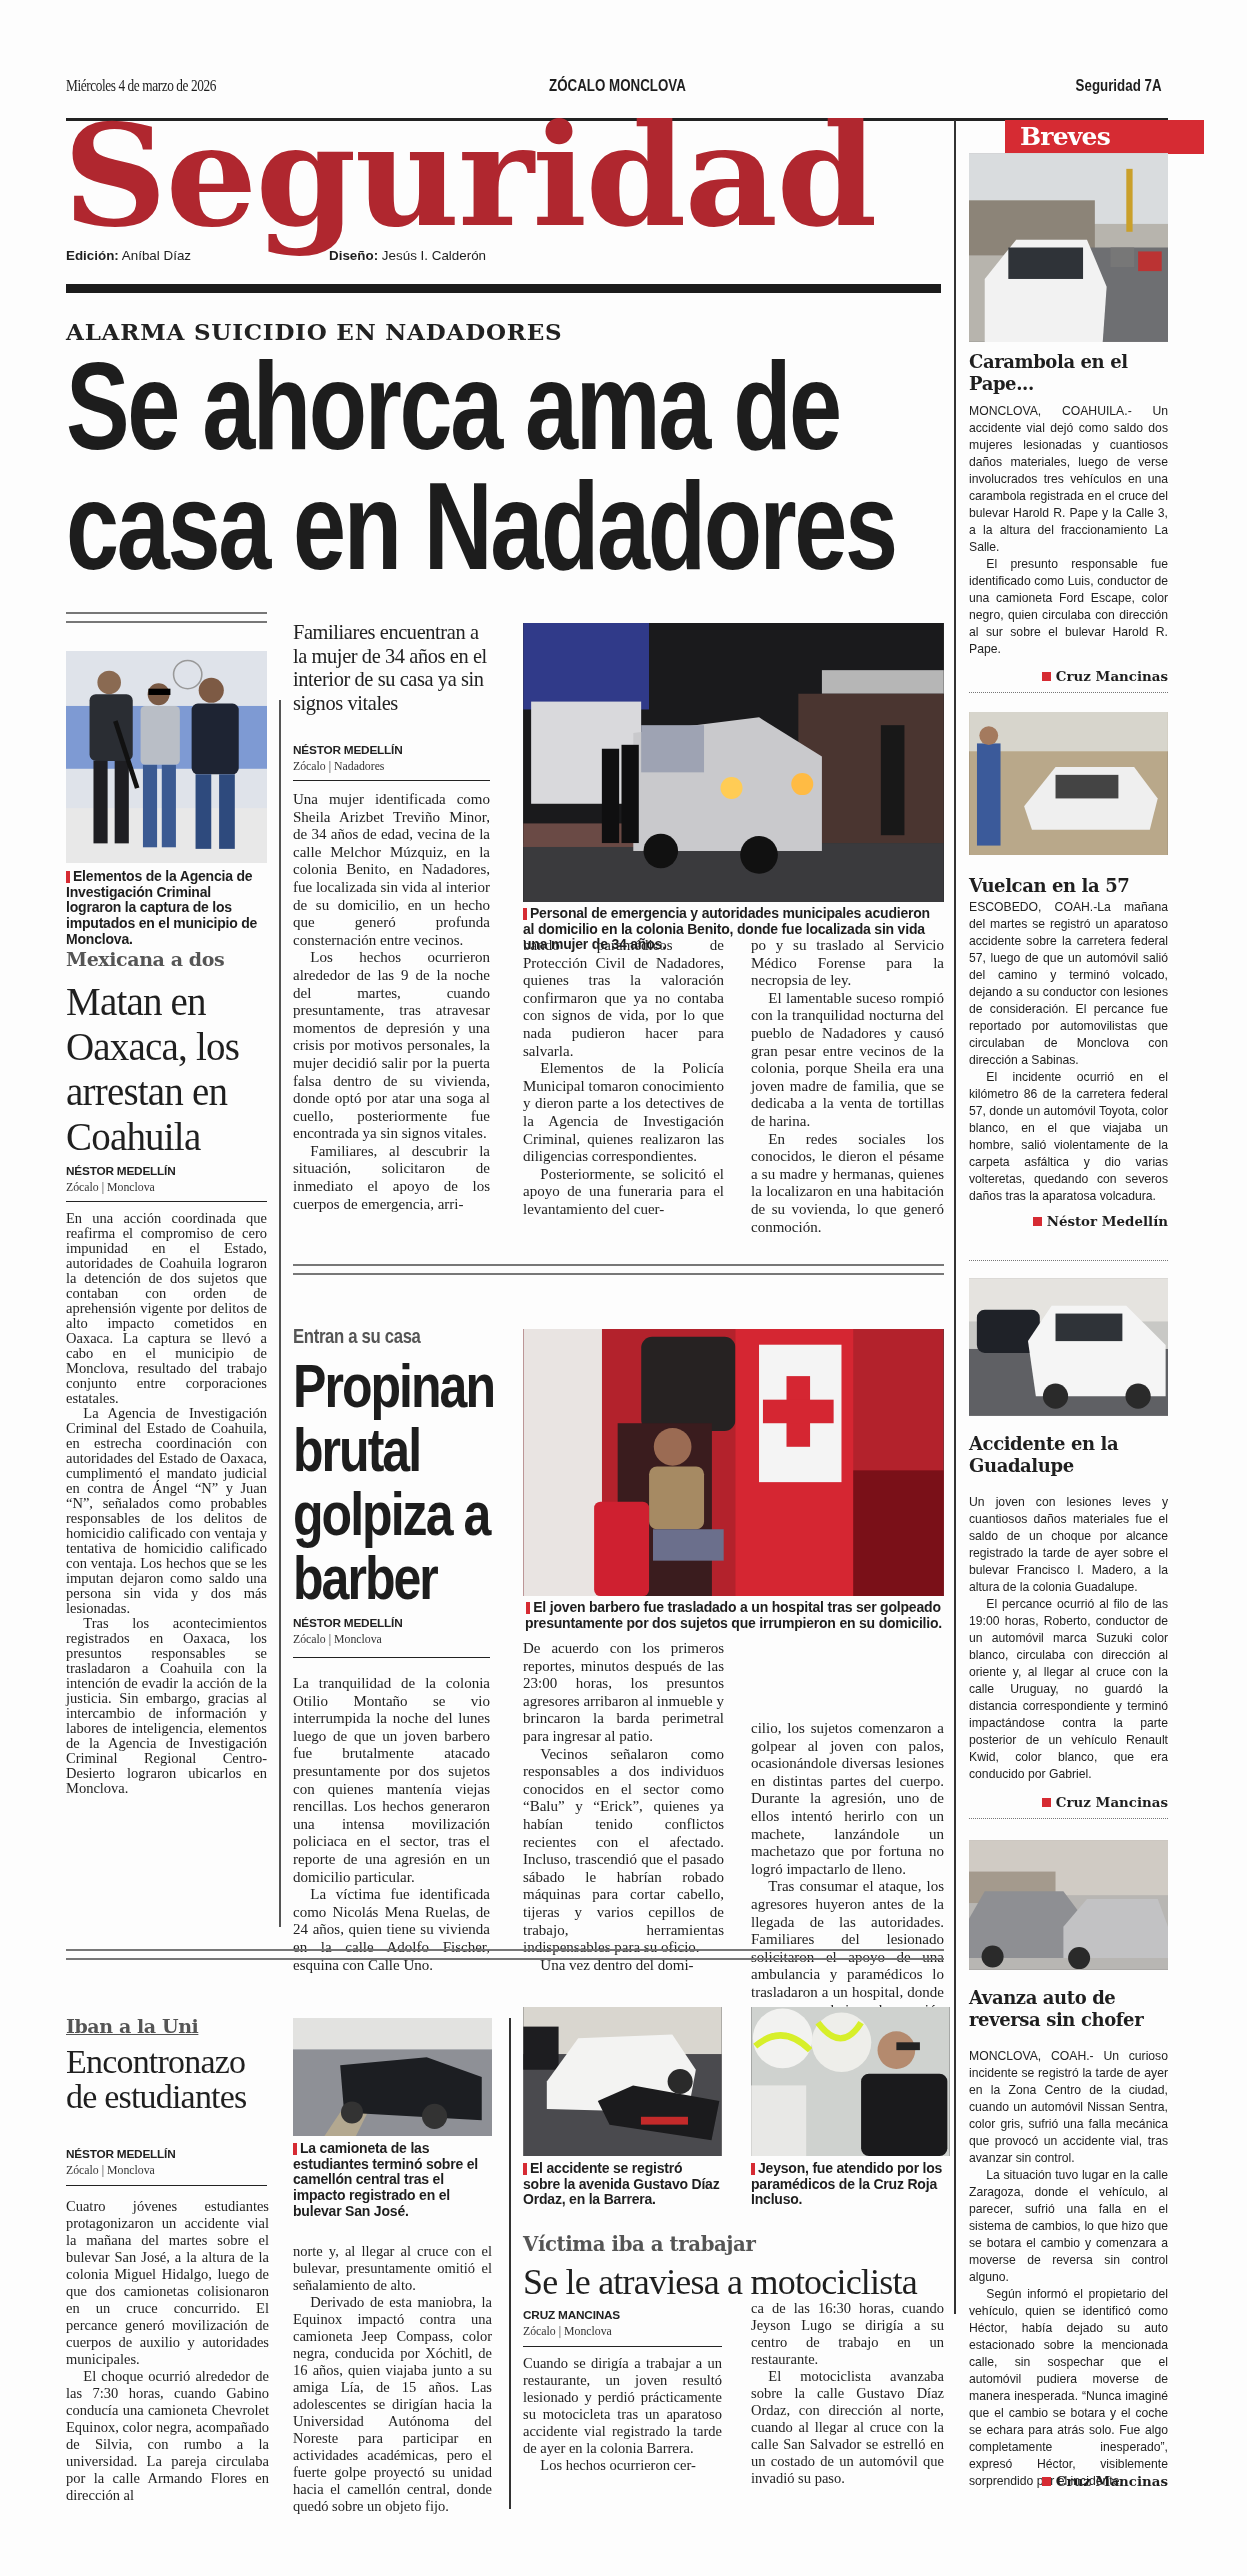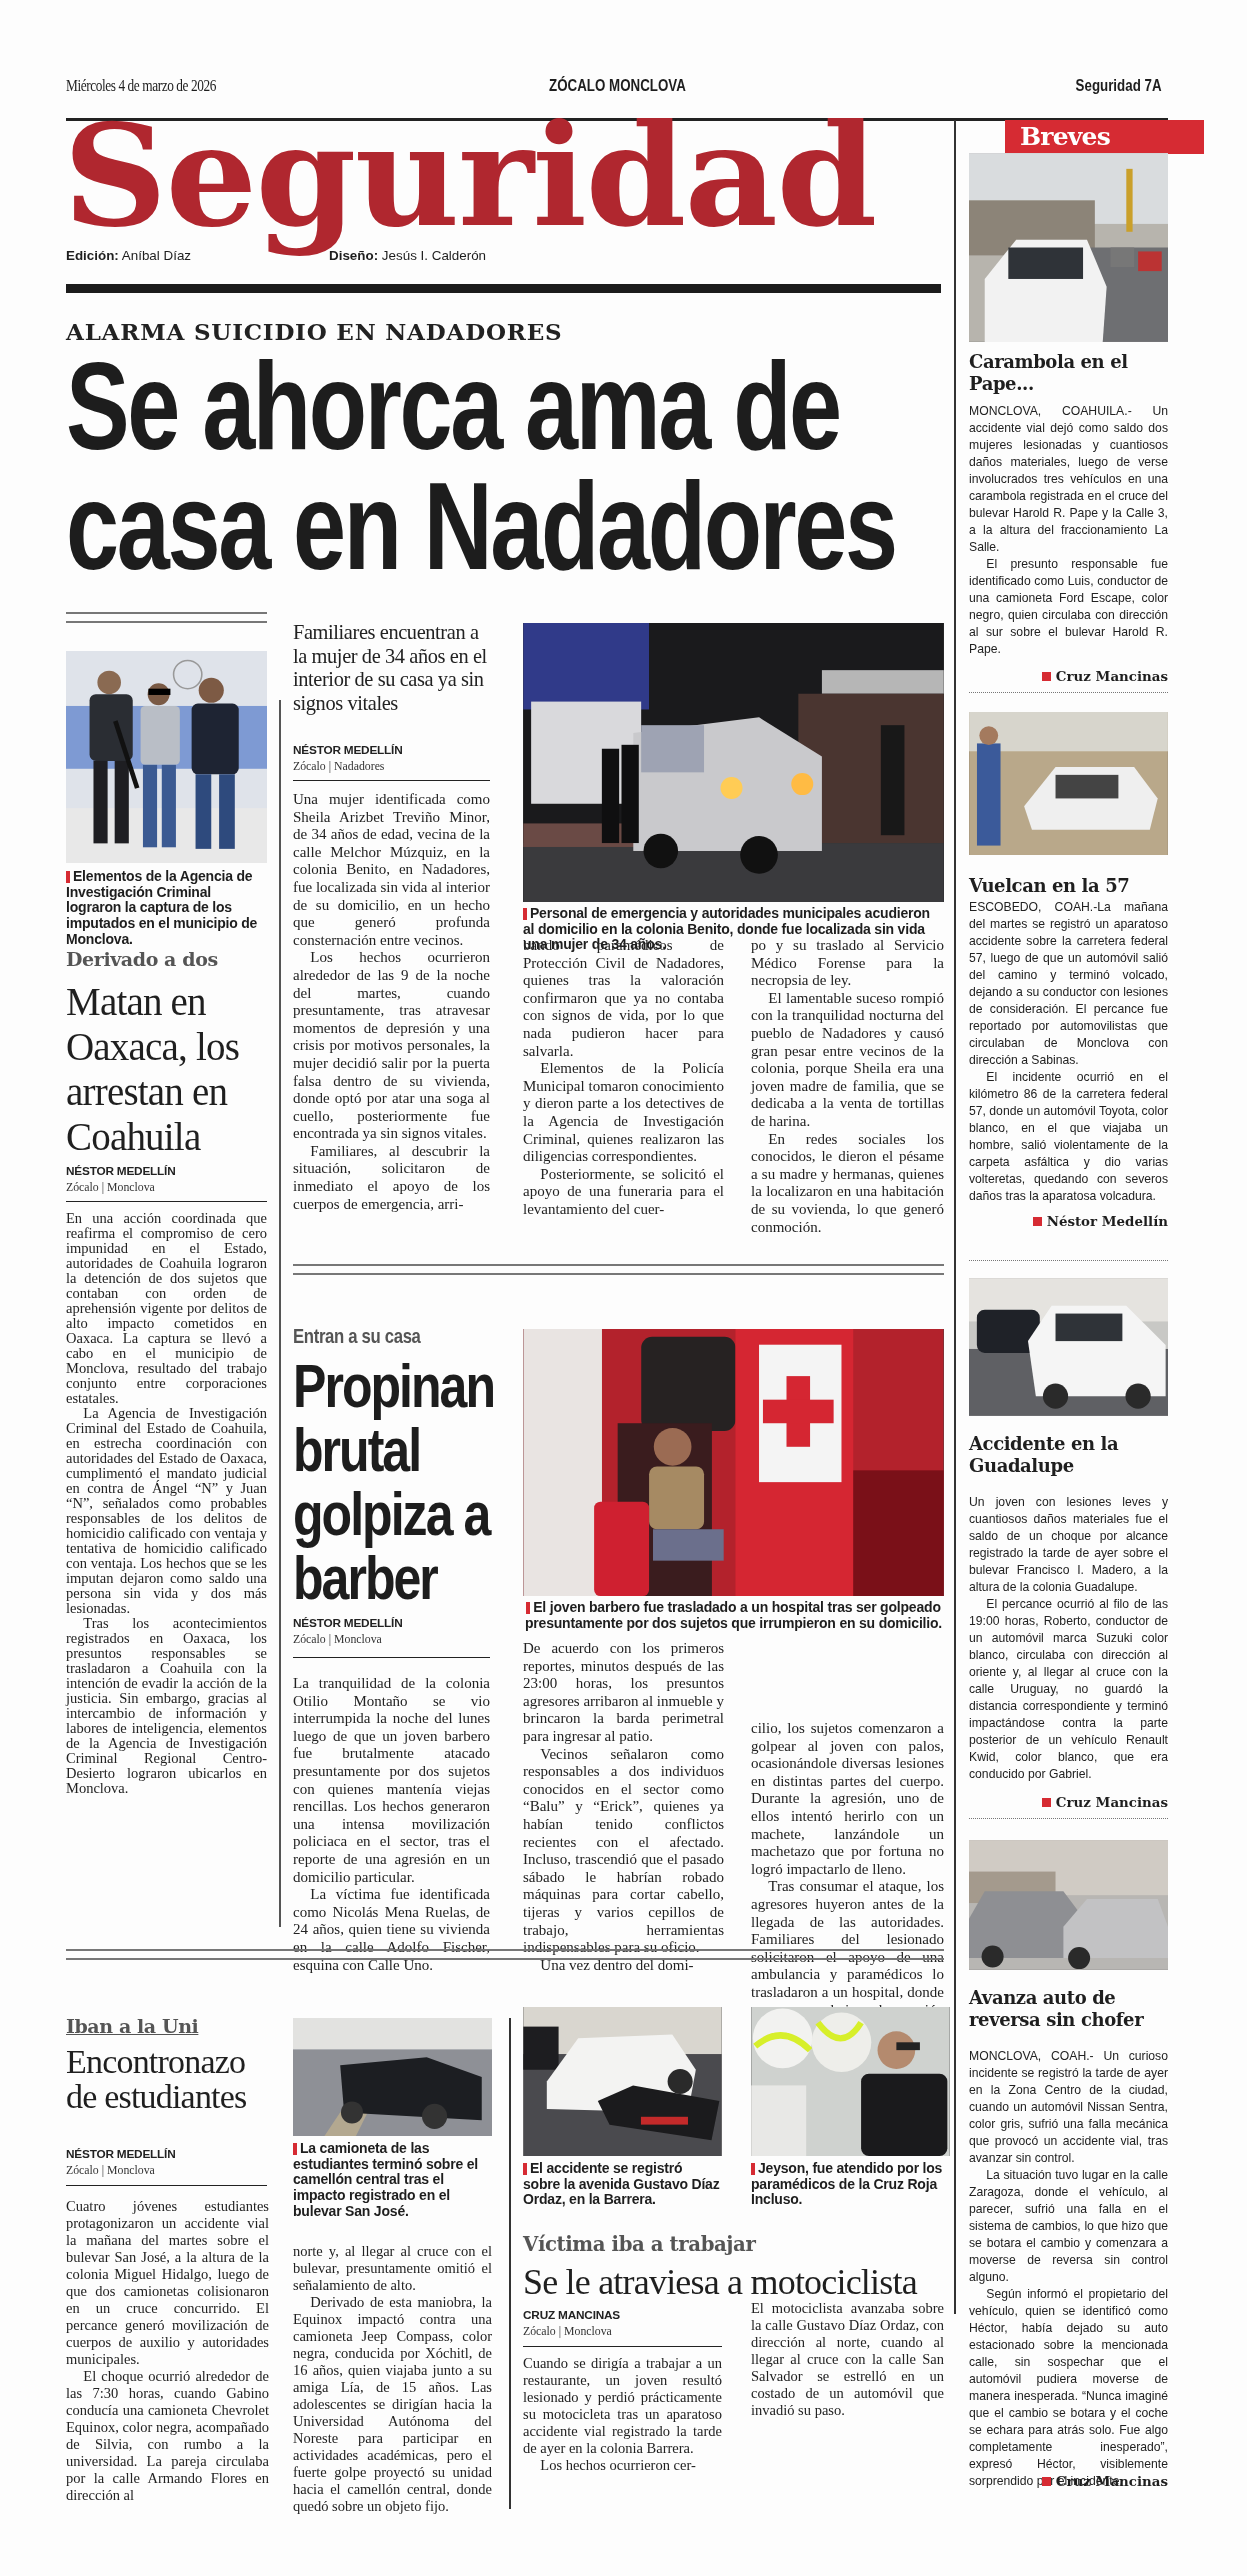--- a/index.html
+++ b/index.html
@@ -147,21 +147,21 @@
   <p>bando paramédicos de Protección Civil de Nadadores, quienes tras la valoración confirmaron que ya no contaba con signos de vida, por lo que nada pudieron hacer para salvarla.</p>
   <p>Elementos de la Policía Municipal tomaron conocimiento y dieron parte a los detectives de la Agencia de Investigación Criminal, quienes realizaron las diligencias correspondientes.</p>
   <p>Posteriormente, se solicitó el apoyo de una funeraria para el levantamiento del cuer-</p>
 </div>
 <div class="abs body" style="left:751px; top:937px; width:193px;">
   <p>po y su traslado al Servicio Médico Forense para la necropsia de ley.</p>
   <p>El lamentable suceso rompió con la tranquilidad nocturna del pueblo de Nadadores y causó gran pesar entre vecinos de la colonia, porque Sheila era una joven madre de familia, que se dedicaba a la venta de tortillas de harina.</p>
   <p>En redes sociales los conocidos, le dieron el pésame a su madre y hermanas, quienes la localizaron en una habitación de su vovienda, lo que generó conmoción.</p>
 </div>
 
-<div class="abs subkick" style="left:66px; top:948px;">Derivado a dos</div>
+<div class="abs subkick" style="left:66px; top:948px;">Mexicana a dos</div>
 <div class="abs hed-serif" style="left:66px; top:979px; width:204px; font-size:39px; line-height:45px;">Matan en Oaxaca, los arrestan en Coahuila</div>
 <div class="abs" style="left:66px; top:1164px; width:201px;">
   <div class="byline-name">NÉSTOR MEDELLÍN</div>
   <div class="byline-loc">Zócalo | Monclova</div>
   <div class="byline-rule" style="margin-top:5.5px; border-bottom-width:0.8px;"></div>
 </div>
 <div class="abs body" style="left:66px; top:1211px; width:201px; font-size:14.5px; line-height:15px;">
   <p>En una acción coordinada que reafirma el compromiso de cero impunidad en el Estado, autoridades de Coahuila lograron la detención de dos sujetos que contaban con orden de aprehensión vigente por delitos de alto impacto cometidos en Oaxaca. La captura se llevó a cabo en el municipio de Monclova, resultado del trabajo conjunto entre corporaciones estatales.</p>
   <p>La Agencia de Investigación Criminal del Estado de Coahuila, en estrecha coordinación con autoridades del Estado de Oaxaca, cumplimentó el mandato judicial en contra de Ángel “N” y Juan “N”, señalados como probables responsables de los delitos de homicidio calificado con ventaja y tentativa de homicidio calificado con ventaja. Los hechos que se les imputan dejaron como saldo una persona sin vida y dos más lesionadas.</p>
   <p>Tras los acontecimientos registrados en Oaxaca, los presuntos responsables se trasladaron a Coahuila con la intención de evadir la acción de la justicia. Sin embargo, gracias al intercambio de información y labores de inteligencia, elementos de la Agencia de Investigación Criminal Regional Centro-Desierto lograron ubicarlos en Monclova.</p>
@@ -286,20 +286,21 @@
 <div class="abs" style="left:523px; top:2308px; width:199px;">
   <div class="byline-name">CRUZ MANCINAS</div>
   <div class="byline-loc">Zócalo | Monclova</div>
   <div class="byline-rule" style="margin-top:6.3px;"></div>
 </div>
 <div class="abs body" style="left:523px; top:2355px; width:199px; font-size:14.5px; line-height:17px;">
   <p>Cuando se dirigía a trabajar a un restaurante, un joven resultó lesionado y perdió prácticamente su motocicleta tras un aparatoso accidente vial registrado la tarde de ayer en la colonia Barrera.</p>
   <p>Los hechos ocurrieron cer-</p>
 </div>
 <div class="abs body" style="left:751px; top:2300px; width:193px; font-size:14.5px; line-height:17px;">
+  <p>ca de las 16:30 horas, cuando Jeyson Lugo se dirigía a su centro de trabajo en un restaurante.</p>
   <p>El motociclista avanzaba sobre la calle Gustavo Díaz Ordaz, con dirección al norte, cuando al llegar al cruce con la calle San Salvador se estrelló en un costado de un automóvil que invadió su paso.</p>
 </div>
 
 <div class="abs side-vrule"></div>
 <div class="abs breves-head">Breves</div>
 
 <div class="abs side-photo photo" style="top:153px; height:189px;">
   <svg width="199" height="189" viewBox="0 0 253 240">
     <rect width="253" height="240" fill="#b7b4ad"></rect>
     <rect y="0" width="253" height="90" fill="#d9dcde"></rect>

